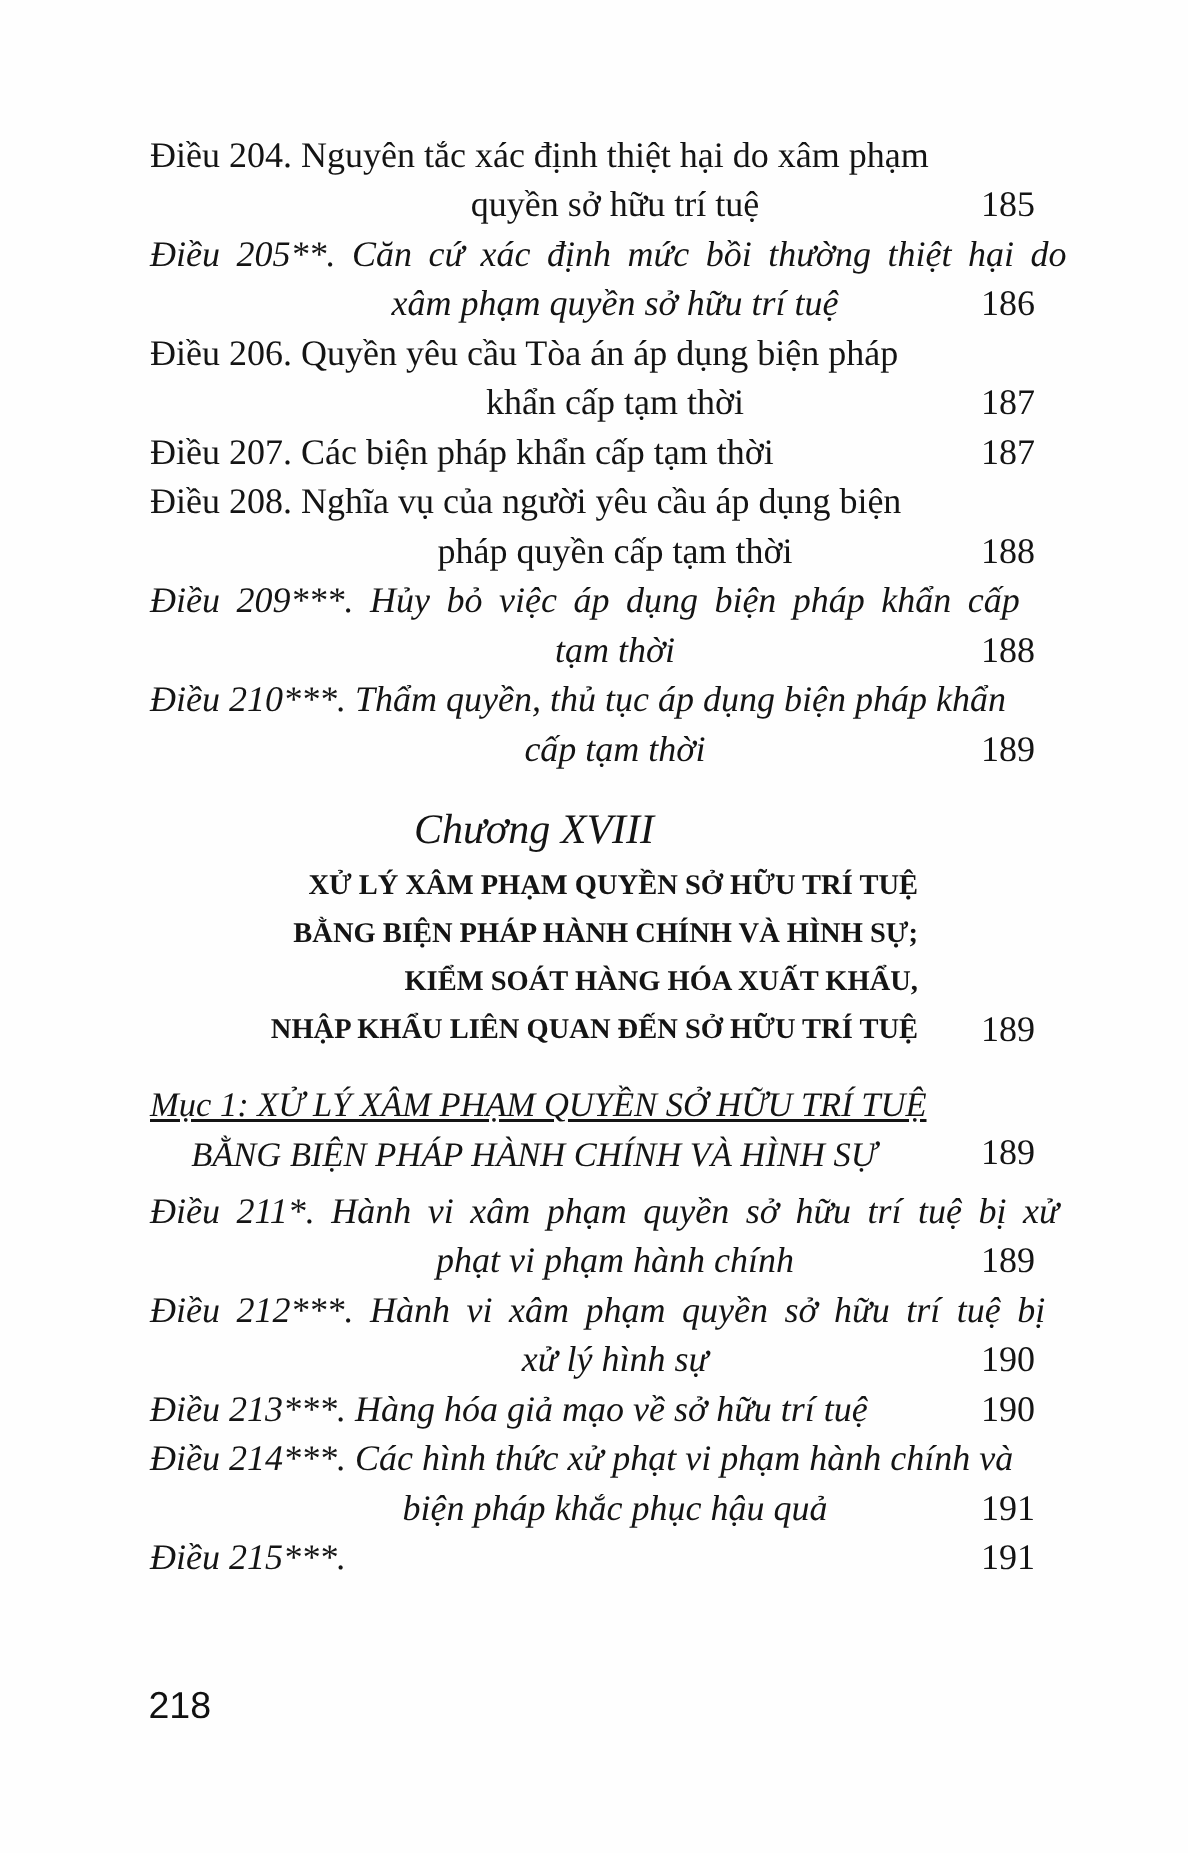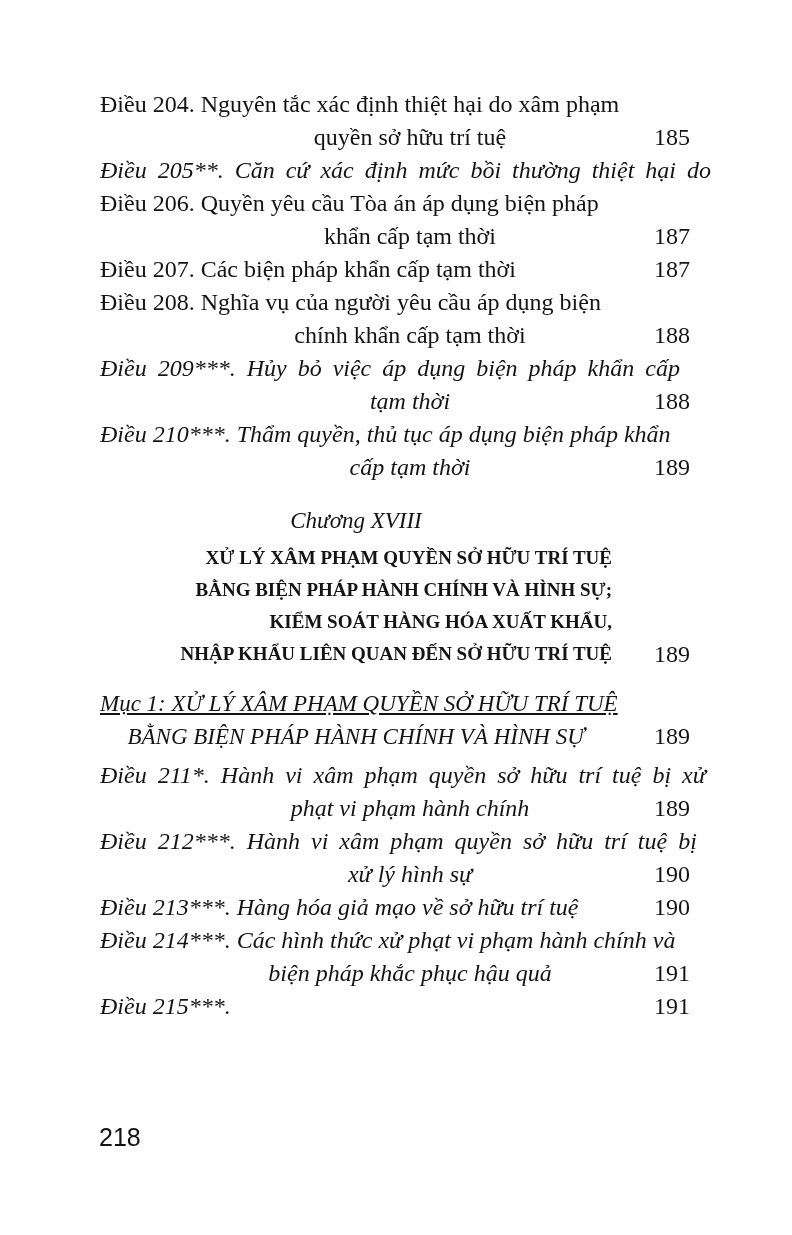--- a/index.html
+++ b/index.html
@@ -38,21 +38,21 @@
     font-size: 24px;
     word-spacing: normal;
   }
 
   
   .chapter-label {
     margin-top: 20px;
     width: 512px;
     text-align: center;
     font-style: italic;
-    font-size: 23px;
+    font-size: 28px;
     line-height: 33px;
   }
   .chapter-title-wrap { position: relative; margin-top: 5px; }
   .chapter-title {
     width: 512px;
     text-align: right;
     font-weight: bold;
     font-size: 19px;
     line-height: 32px;
   }
@@ -104,34 +104,35 @@
 
     <div class="entries-top">
 
       <div class="entry">
         <div class="ln first"><span>Điều 204. Nguyên tắc xác định thiệt hại do xâm phạm</span></div>
         <div class="ln cont"><span>quyền sở hữu trí tuệ</span><span class="pg">185</span></div>
       </div>
 
       <div class="entry it">
         <div class="ln first sp"><span>Điều 205**. Căn cứ xác định mức bồi thường thiệt hại do</span></div>
+        <div class="ln cont"><span>xâm phạm quyền sở hữu trí tuệ</span><span class="pg">186</span></div>
       </div>
 
       <div class="entry">
         <div class="ln first"><span>Điều 206. Quyền yêu cầu Tòa án áp dụng biện pháp</span></div>
         <div class="ln cont"><span>khẩn cấp tạm thời</span><span class="pg">187</span></div>
       </div>
 
       <div class="entry">
         <div class="ln first"><span>Điều 207. Các biện pháp khẩn cấp tạm thời</span><span class="pg">187</span></div>
       </div>
 
       <div class="entry">
         <div class="ln first"><span>Điều 208. Nghĩa vụ của người yêu cầu áp dụng biện</span></div>
-        <div class="ln cont"><span>chính khẩn cấp tạm thời</span><span class="pg">188</span></div>
+        <div class="ln cont"><span>pháp quyền cấp tạm thời</span><span class="pg">188</span></div>
       </div>
 
       <div class="entry it">
         <div class="ln first sp"><span>Điều 209***. Hủy bỏ việc áp dụng biện pháp khẩn cấp</span></div>
         <div class="ln cont"><span>tạm thời</span><span class="pg">188</span></div>
       </div>
 
       <div class="entry it">
         <div class="ln first"><span>Điều 210***. Thẩm quyền, thủ tục áp dụng biện pháp khẩn</span></div>
         <div class="ln cont"><span>cấp tạm thời</span><span class="pg">189</span></div>

